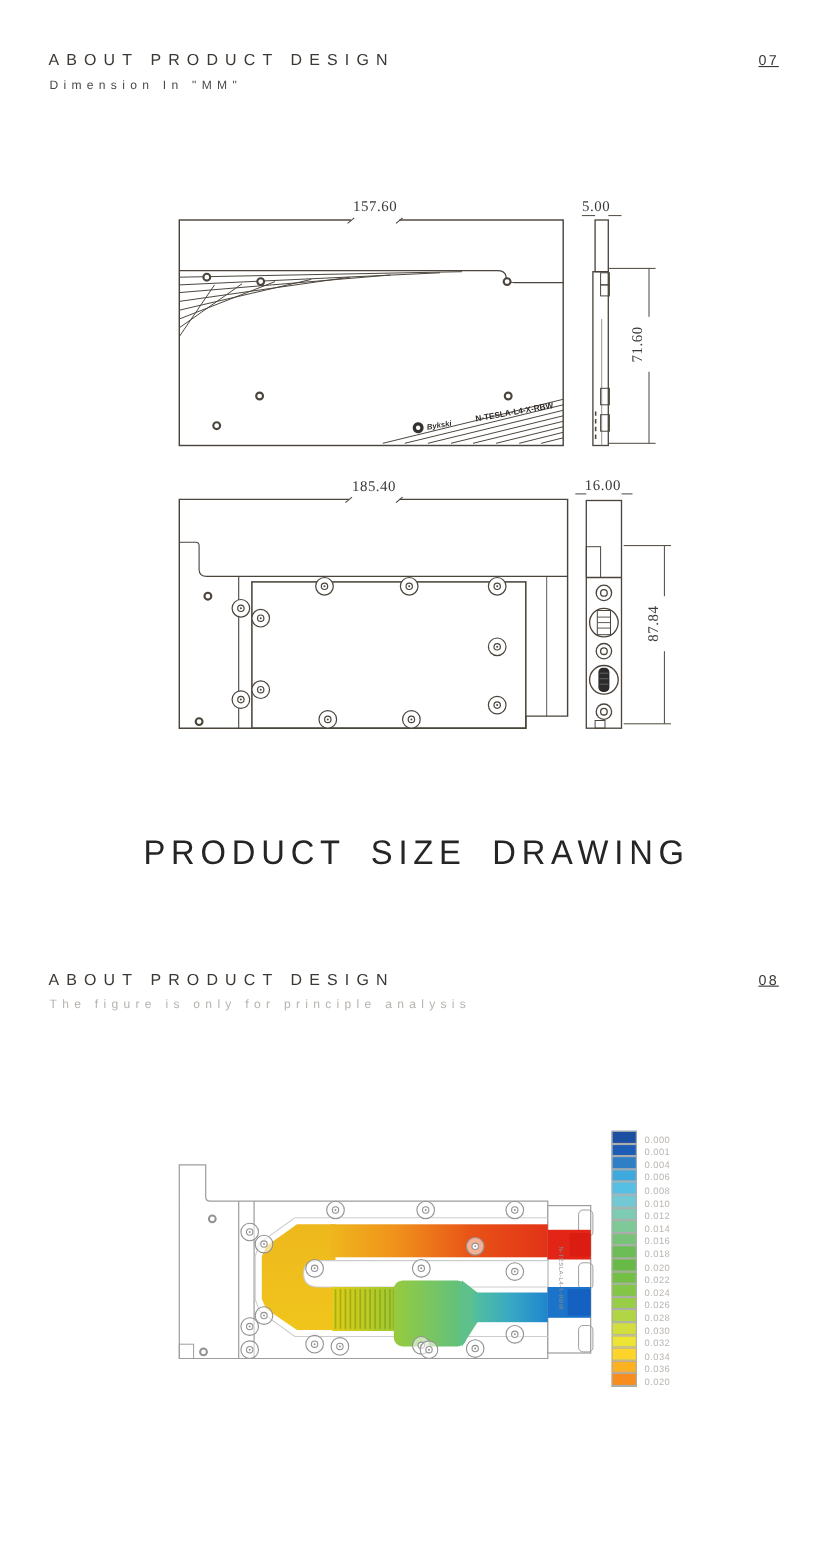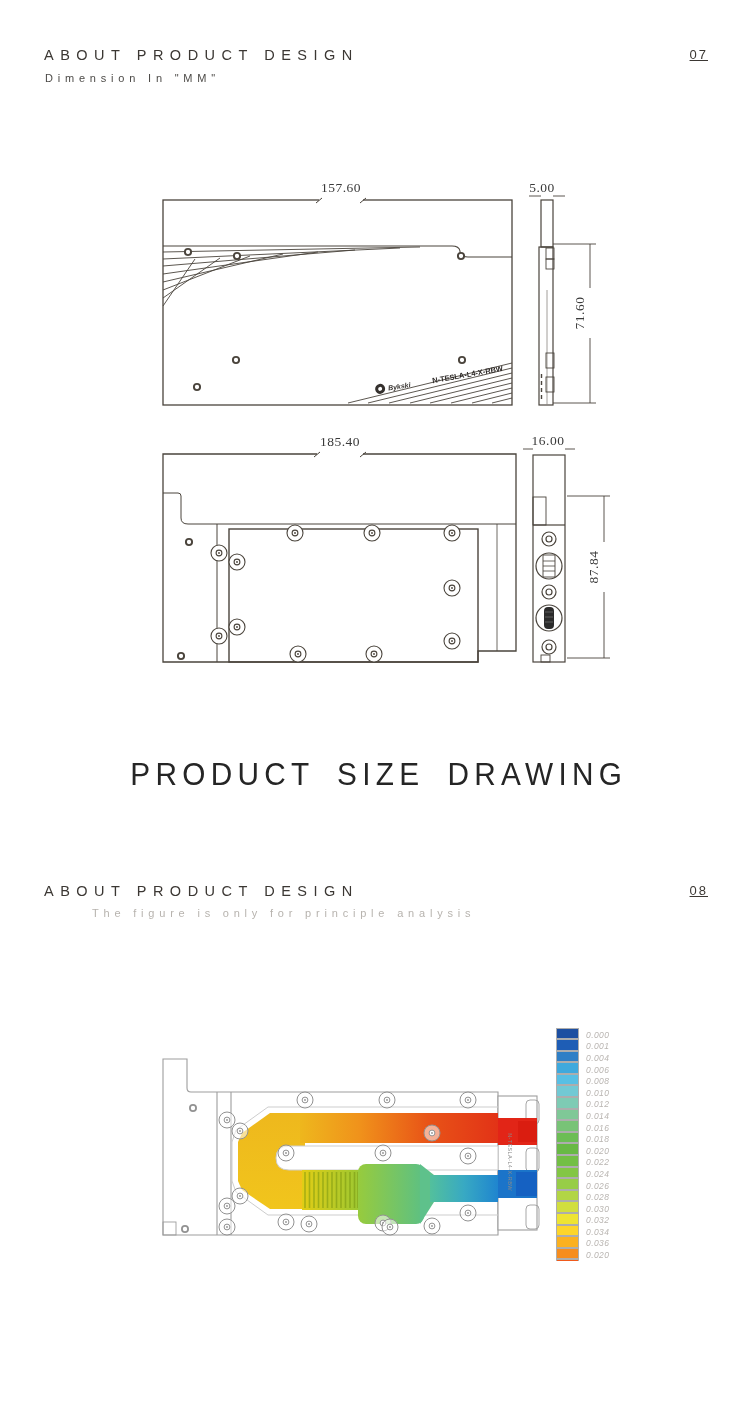--- a/index.html
+++ b/index.html
@@ -3,33 +3,33 @@
 <meta charset="utf-8">
 <style>
   html,body{margin:0;padding:0;background:#fff;}
   .page{position:relative;width:750px;height:1261px;background:#ffffff;overflow:hidden;
         font-family:"Liberation Sans",sans-serif;color:#3c3833;}
   .sec-title{position:absolute;left:44px;font-size:14.5px;letter-spacing:6.5px;
              font-weight:500;color:#3b3733;white-space:nowrap;}
   .page-num{position:absolute;right:42px;font-size:13px;letter-spacing:2px;color:#3b3733;text-decoration:underline;}
   .subtitle{position:absolute;left:45px;font-size:11px;letter-spacing:4.8px;white-space:nowrap;}
   .subtitle.dark{color:#4c4a47;}
-  .subtitle.light{color:#b7b3ae;margin-left:47px;}
+  .subtitle.light{color:#b7b3ae;}
   .caption{position:absolute;left:4px;width:100%;text-align:center;font-weight:400;color:#252525;}
   .caption .inner{display:inline-block;transform:scaleX(0.96);transform-origin:center;}
   #caption1{top:757px;font-size:31px;letter-spacing:5.5px;word-spacing:10px;}
   #caption2{top:1350px;font-size:30px;letter-spacing:1.5px;word-spacing:14px;}
   #caption2 .inner{transform:scaleX(0.95);}
   svg text.dim{font-family:"Liberation Serif","DejaVu Serif",serif;font-size:13.5px;fill:#3a3a3a;letter-spacing:0.5px;}
   svg text.tiny-model{font-family:"Liberation Sans",sans-serif;font-size:7.5px;font-weight:bold;fill:#2e2a28;}
   svg text.brand{font-family:"Liberation Sans",sans-serif;font-size:7px;font-weight:bold;font-style:italic;fill:#332f2c;}
   svg text.vmodel{font-family:"Liberation Sans",sans-serif;font-size:5.5px;fill:#8a8a8a;letter-spacing:0.4px;}
   
   #legend{position:absolute;left:556px;top:1028px;}
-  .leg-row{display:flex;align-items:center;height:11.6px;font-style:italic;}
+  .leg-row{display:flex;align-items:flex-end;height:11.6px;}
   .leg-swatch{width:23px;height:11.6px;box-sizing:border-box;border:1px solid #adadad;margin-top:-1px;}
   .leg-label{font-size:8.5px;color:#b9b5b1;padding-left:7px;transform:translateY(1px);letter-spacing:0.4px;}
 </style>
 </head>
 <body>
 
 <div class="page">
 
   <div class="sec-title" style="top:47px">ABOUT PRODUCT DESIGN</div>
   <div class="page-num" style="top:47px">07</div>

